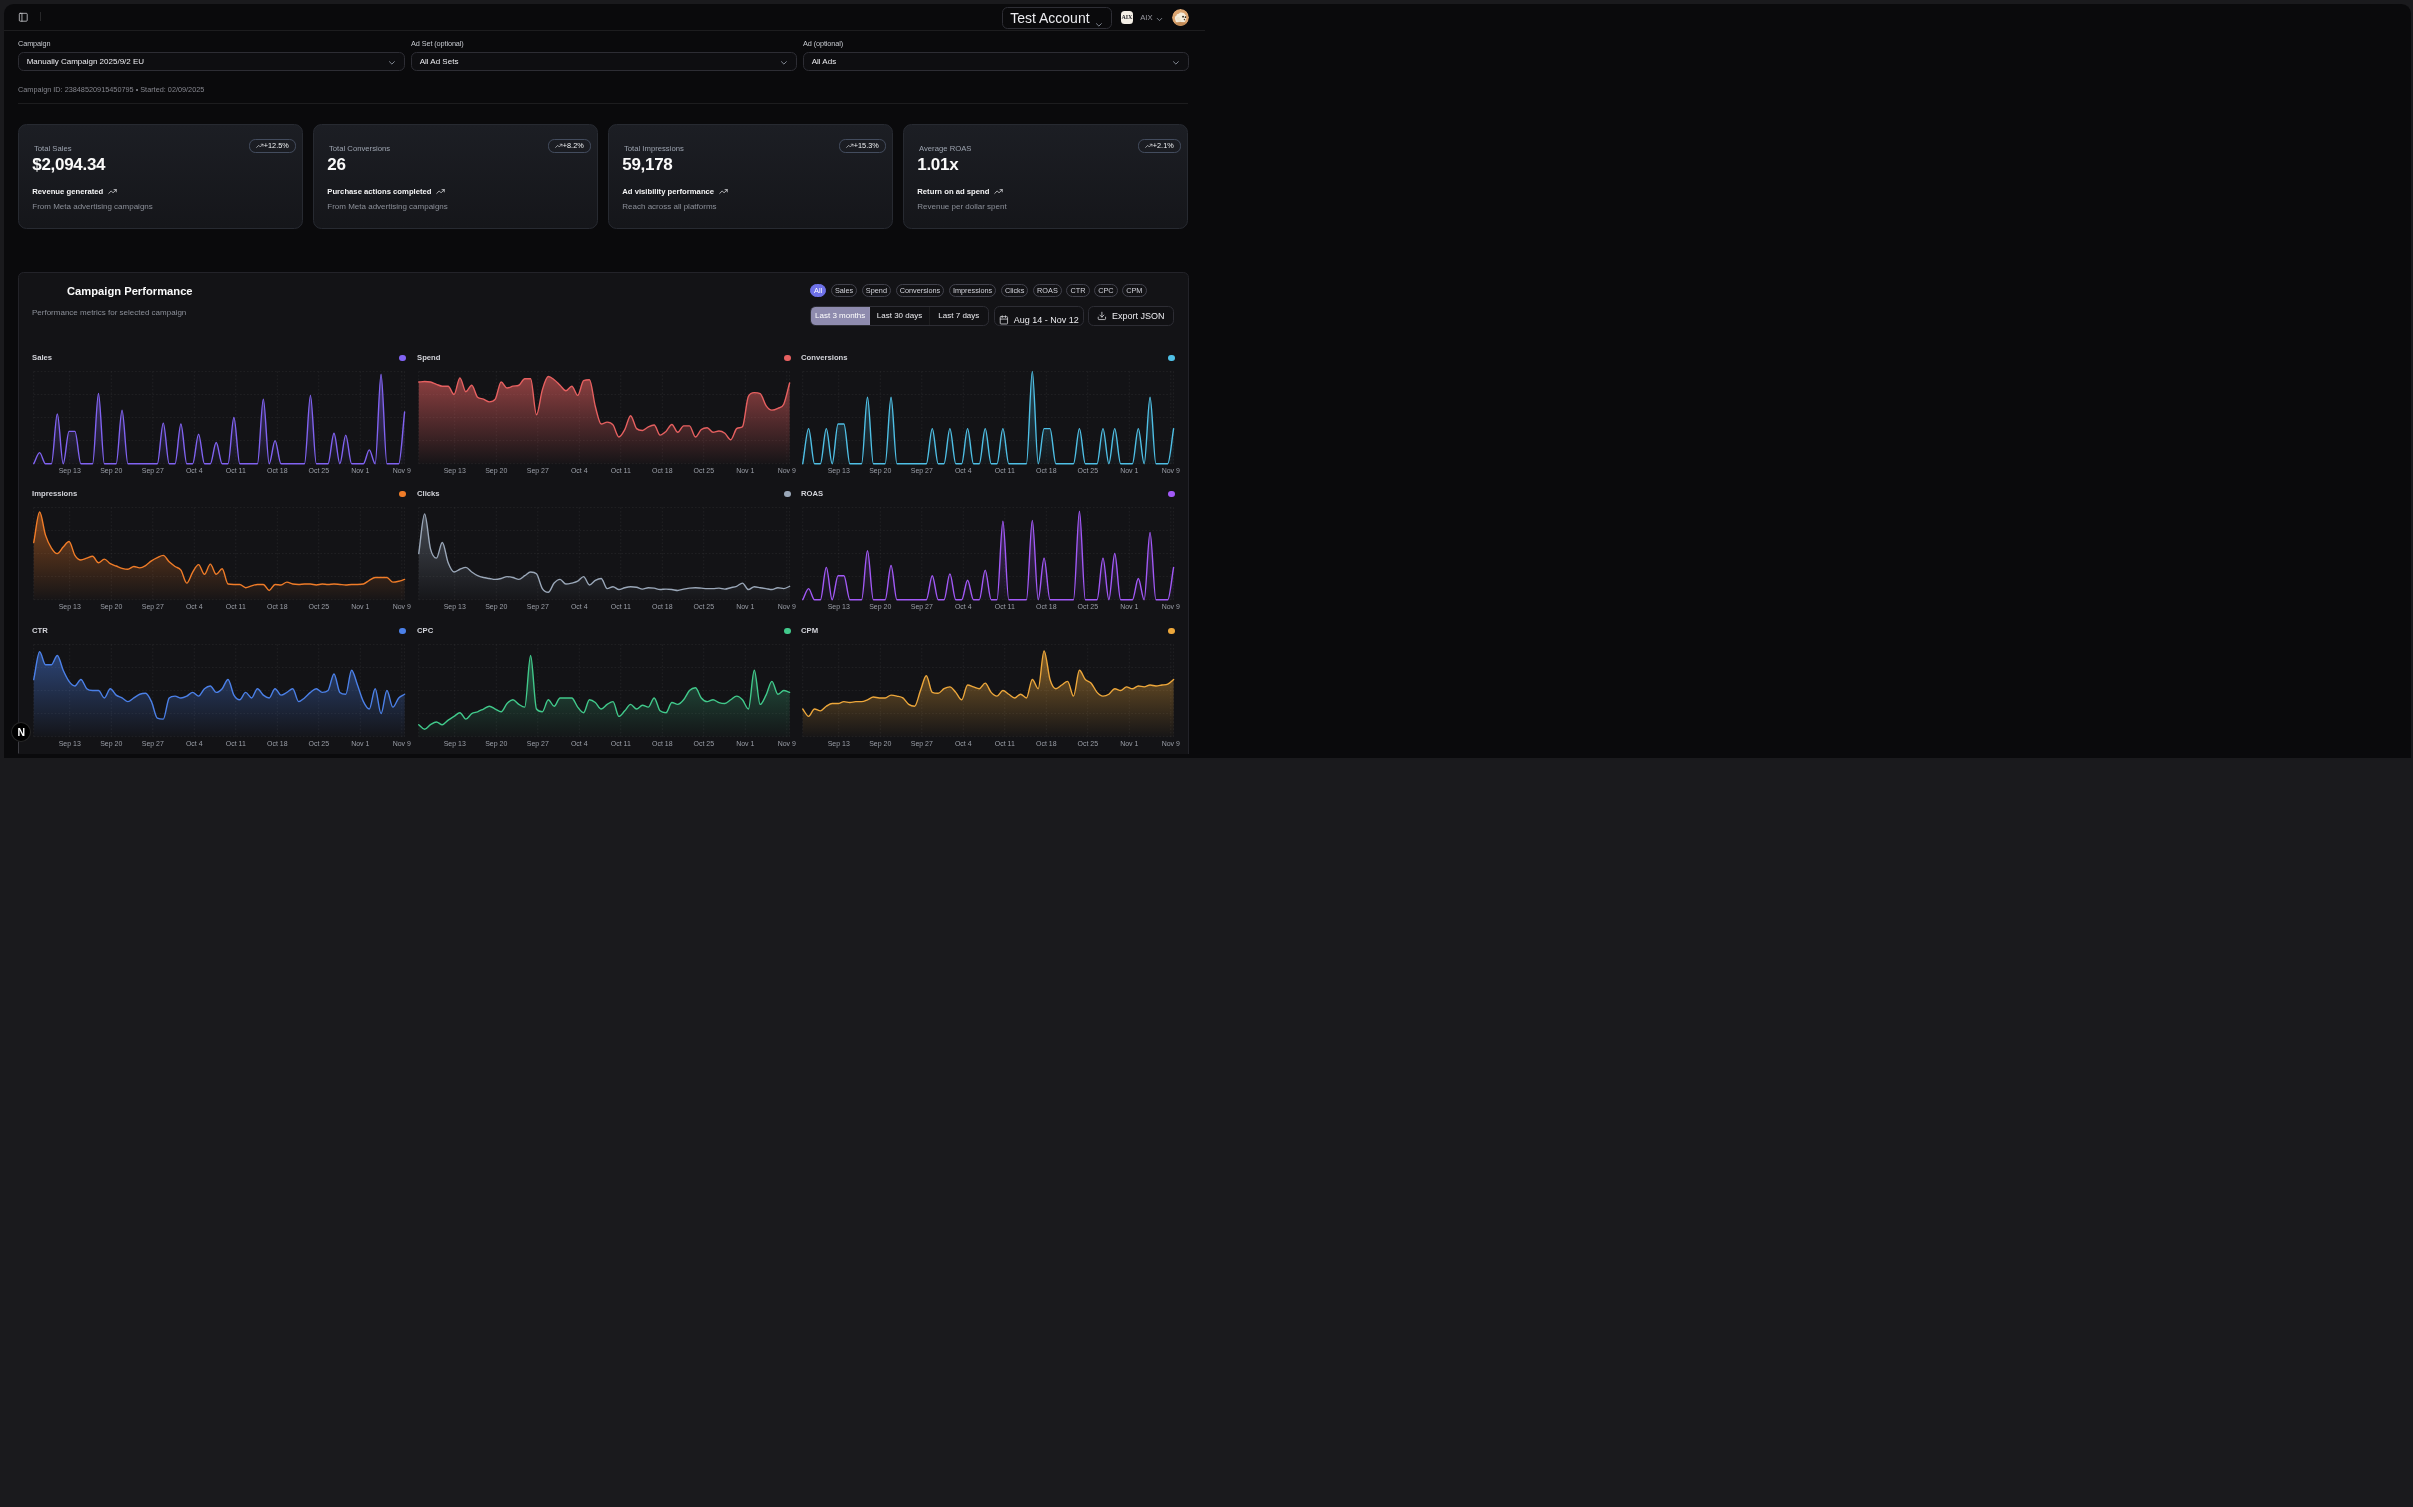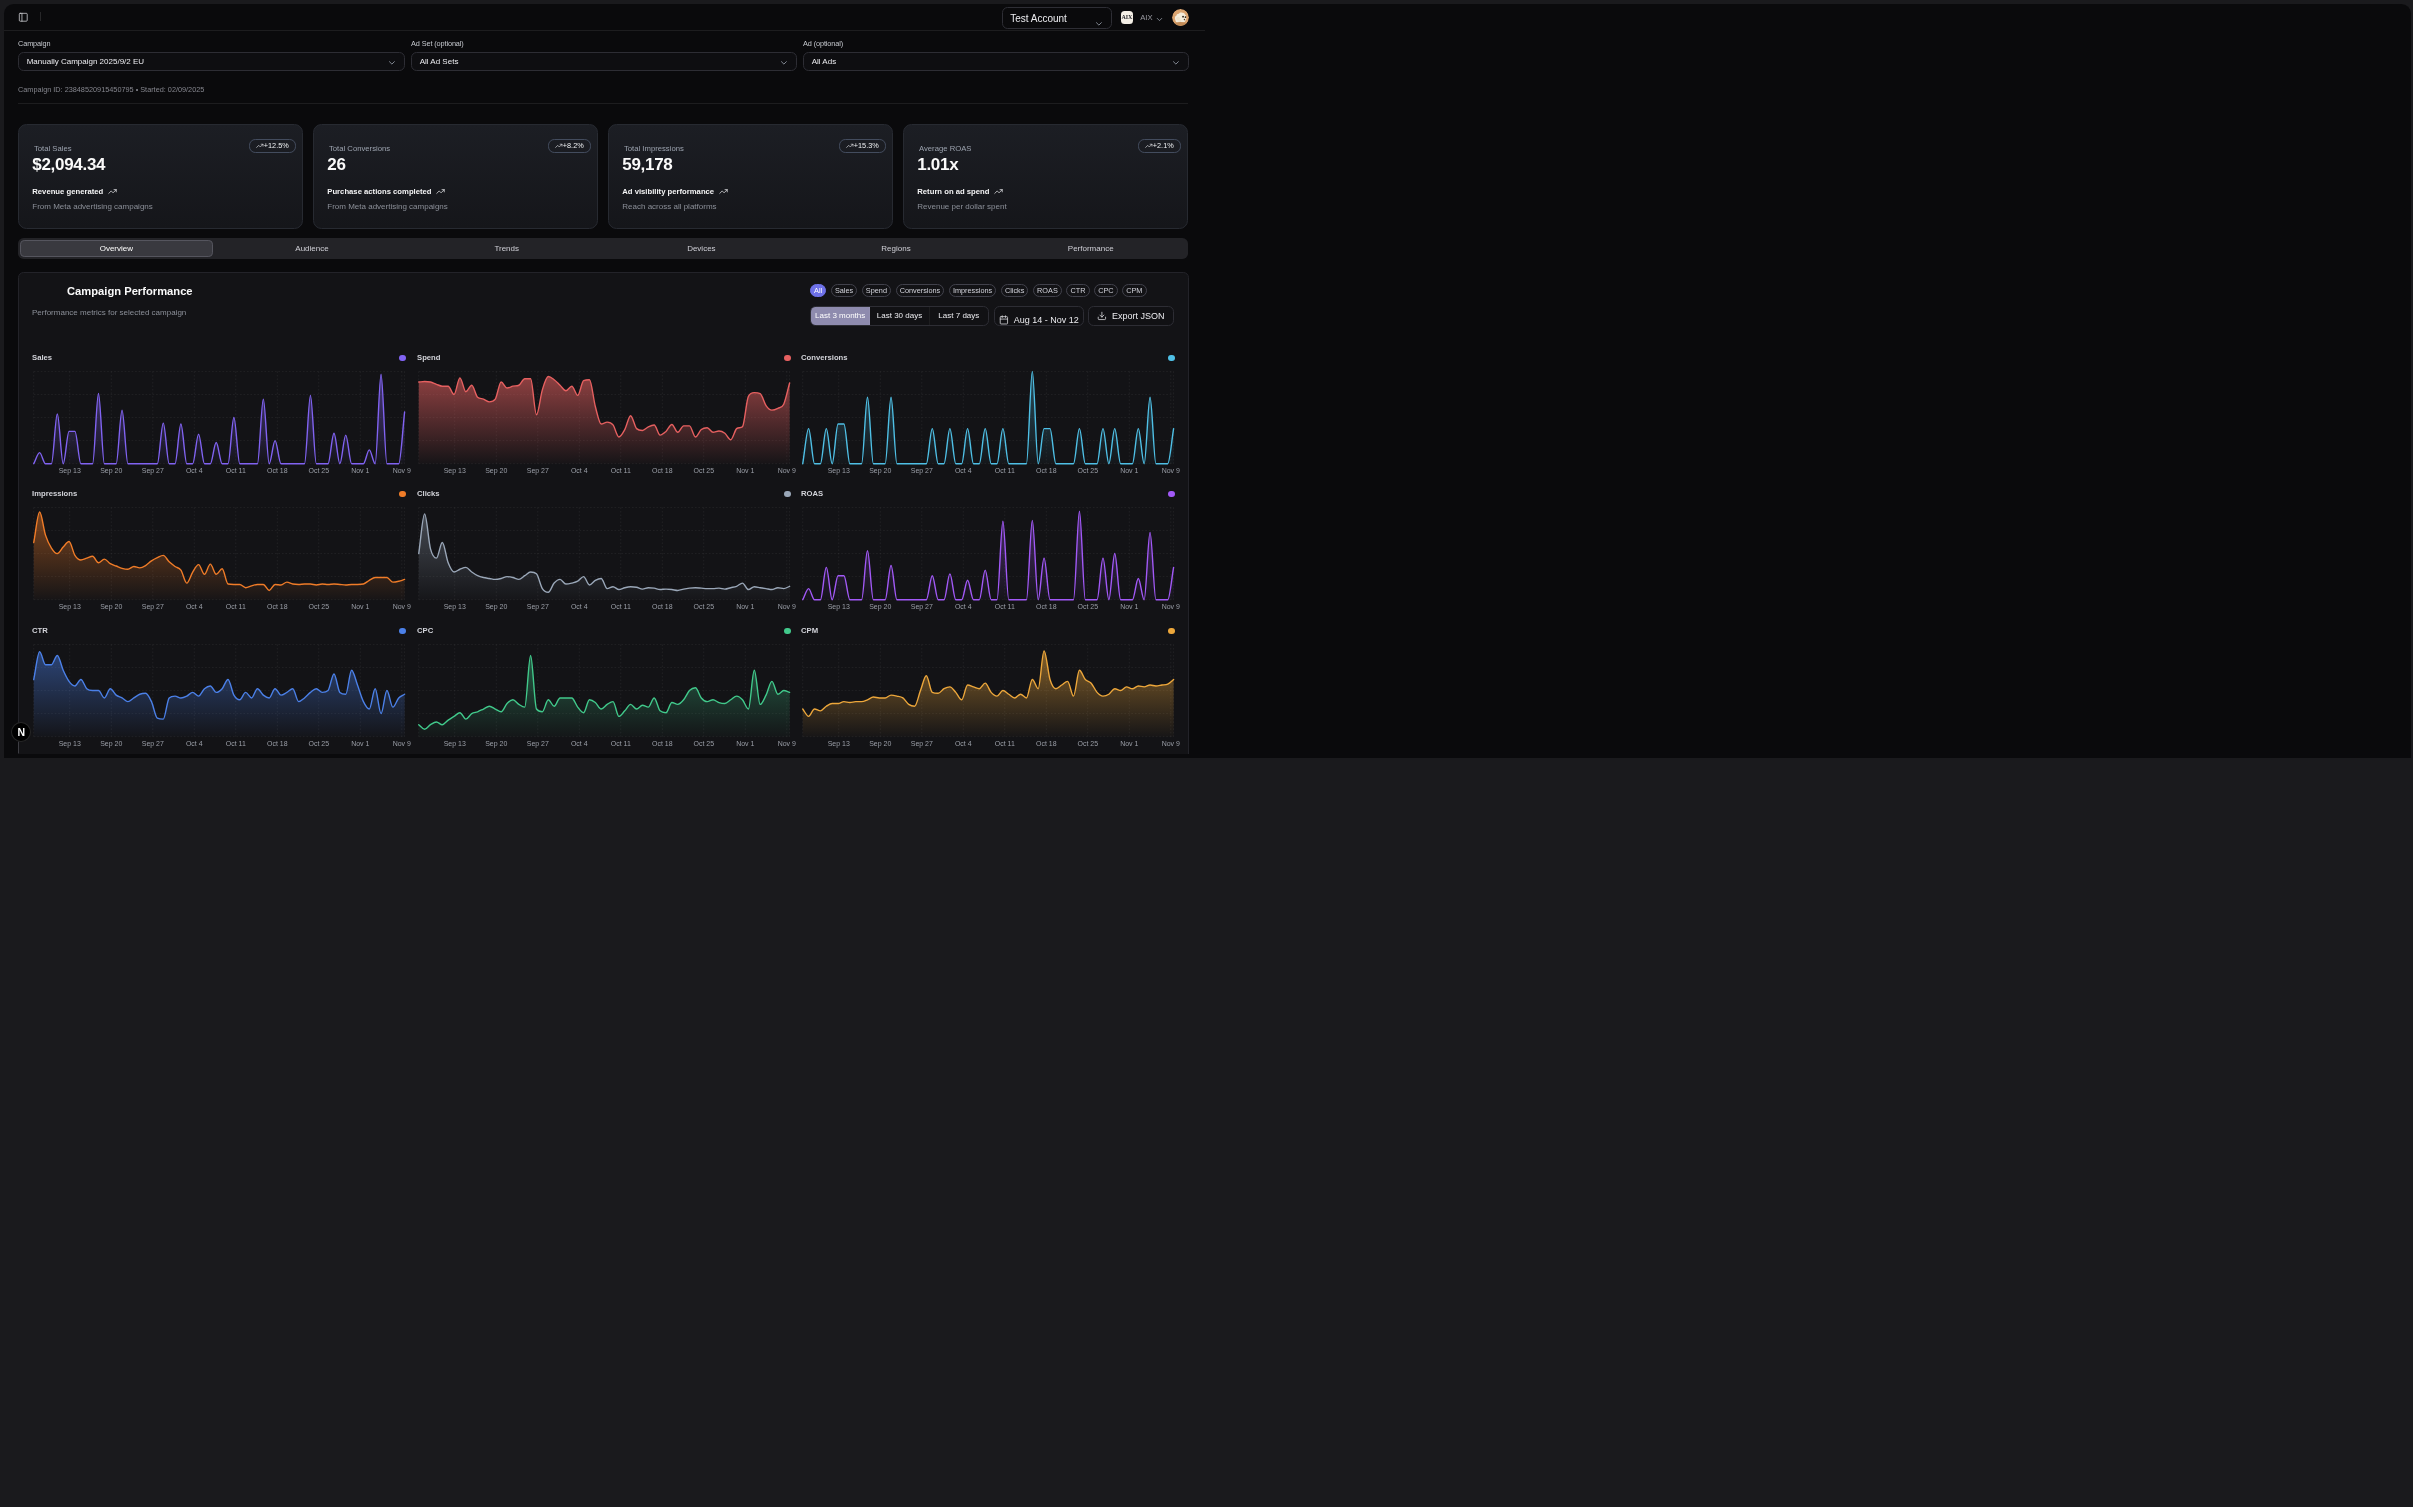--- a/index.html
+++ b/index.html
@@ -4,21 +4,21 @@
 * { margin:0; padding:0; box-sizing:border-box; }
 html,body { width:1207px; height:754px; overflow:hidden; background:#1a1a1d; font-family:"Liberation Sans", sans-serif; }
 .main { position:absolute; left:4.2px; top:3.5px; right:2.1px; height:754px; background:#0a0a0c; border-radius:9.8px 9.8px 0 0; }
 .layer { position:absolute; left:0; top:0; width:1207px; height:754px; overflow:hidden; transform:translateZ(0); }
 
 
 .hdr { position:absolute; left:4.2px; top:3.5px; right:2.1px; height:27px; border-bottom:0.7px solid rgba(255,255,255,0.08); }
 .trigger { position:absolute; left:13.5px; top:8.4px; width:10.5px; height:10.5px; }
 .vsep { position:absolute; left:36px; top:8.7px; width:0.7px; height:8.7px; background:rgba(255,255,255,0.12); }
 .acctsel { position:absolute; left:998px; top:3.5px; width:110px; height:22.3px; border:0.7px solid #2e2e35; border-radius:5.6px;
-  color:#ececf0; font-size:10px; line-height:21px; padding-left:7px; }
+  color:#ececf0; font-size:14px; line-height:21px; padding-left:7px; }
 .acctsel .chev { position:absolute; right:7px; top:6.3px; }
 .aixbadge { position:absolute; left:1117px; top:7.7px; width:11.5px; height:12.6px; background:#f4efe6; border-radius:3.5px;
   color:#26262a; font-size:6px; font-weight:bold; font-family:"Liberation Serif", serif; text-align:center; line-height:12.6px; }
 .aixtxt { position:absolute; left:1136px; top:9.4px; font-size:7.7px; color:#9a9aa2; }
 .hchev { position:absolute; left:1151px; top:10.5px; }
 .avatar { position:absolute; left:1168px; top:5.8px; width:17px; height:17px; border-radius:50%; overflow:hidden; }
 
 
 .flabel { position:absolute; top:39px; font-size:7.3px; line-height:9px; letter-spacing:-0.1px; color:#c6c9cf; }
 .fsel { position:absolute; top:52px; height:19px; border:0.7px solid #2d2d34; border-radius:5.6px; background:#0e0e11;
@@ -198,28 +198,20 @@
   <div class="scard-sub1">
         <span>Return on ad spend</span>
         <svg width="9" height="9" viewBox="0 0 24 24" fill="none" stroke="#e4e4e7" stroke-width="2" stroke-linecap="round" stroke-linejoin="round">
           <polyline points="22 7 13.5 15.5 8.5 10.5 2 17"></polyline>
           <polyline points="16 7 22 7 22 13"></polyline>
         </svg>
       </div>
   <div class="scard-sub2">Revenue per dollar spent</div>
 </div>
 
-  <div class="tabs">
-      <div class="tab active">Overview</div>
-      <div class="tab">Audience</div>
-      <div class="tab">Trends</div>
-      <div class="tab">Devices</div>
-      <div class="tab">Regions</div>
-      <div class="tab">Performance</div>
-    </div>
 
   <div class="pcard"></div>
   <div class="pc-title">Campaign Performance</div>
   <div class="pc-sub">Performance metrics for selected campaign</div>
   <div class="chips">
       <div class="chip on">All</div>
       <div class="chip">Sales</div>
       <div class="chip">Spend</div>
       <div class="chip">Conversions</div>
       <div class="chip">Impressions</div>

